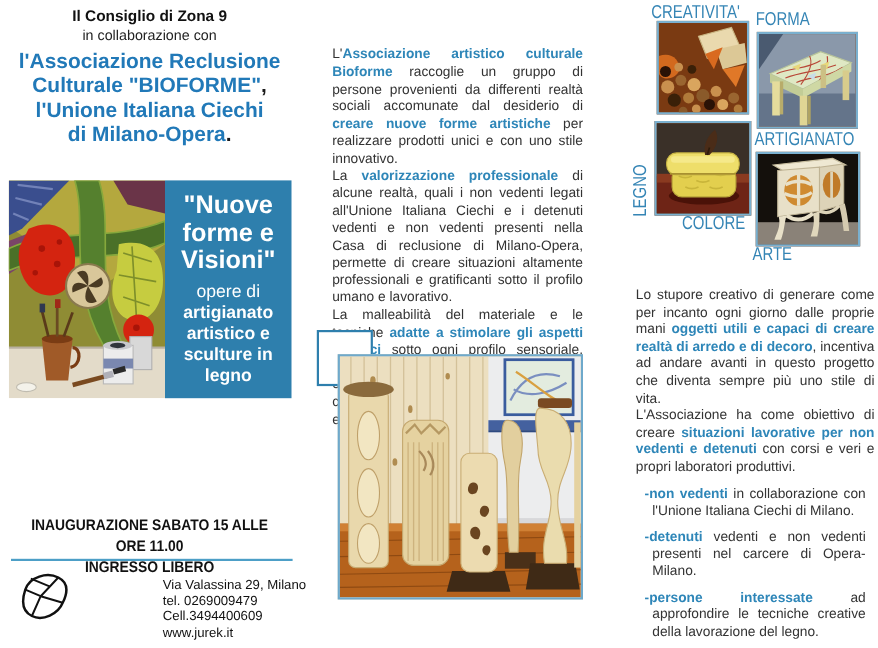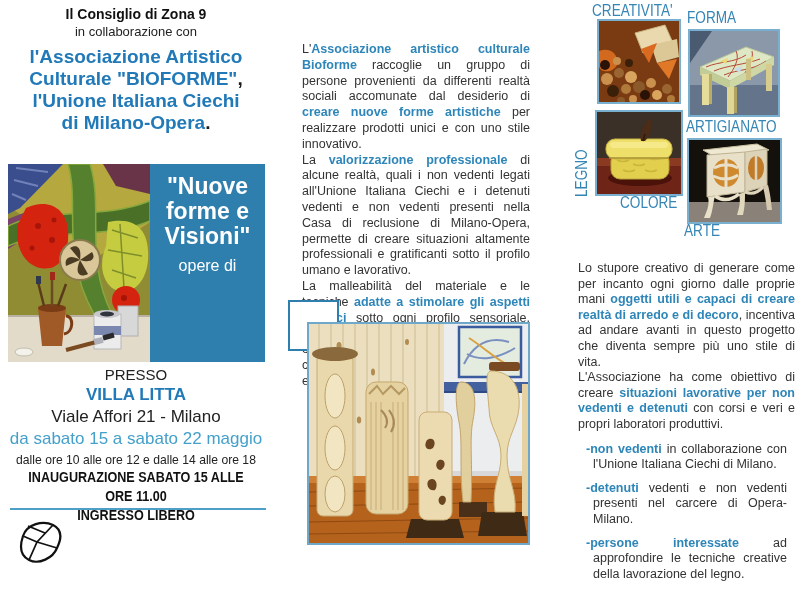--- a/index.html
+++ b/index.html
@@ -82,21 +82,21 @@
 <body>
 
 <div id="page">
 
   <div class="l-head">
     <div class="h1">Il Consiglio di Zona 9</div>
     <div class="h2">in collaborazione con</div>
   </div>
 
   <div class="l-title">
-    <div><span class="bl">l'Associazione Artistico</span></div>
+    <div><span class="bl">l'Associazione Reclusione</span></div>
     <div><span class="bl">Culturale "BIOFORME"</span><span class="bk">,</span></div>
     <div><span class="bl">l'Unione Italiana Ciechi</span></div>
     <div><span class="bl">di Milano-Opera</span><span class="bk">.</span></div>
   </div>
 
   <div class="artwork">
     <svg width="142" height="198" viewBox="0 0 142 198">
       <rect x="0" y="0" width="142" height="152" fill="#8f8c34"></rect>
       <polygon points="0,0 142,0 142,58 82,98 0,42" fill="#b4a83e"></polygon>
       <polygon points="0,0 55,0 12,44 0,50" fill="#3a4e8e"></polygon>
@@ -137,44 +137,44 @@
       <line x1="58" y1="186" x2="92" y2="177" stroke="#7a4a20" stroke-width="4"></line>
       <rect x="86" y="174" width="9" height="6" fill="#b0b0b8" transform="rotate(-14 90 177)"></rect>
       <line x1="95" y1="174" x2="106" y2="171" stroke="#2a2a2a" stroke-width="5"></line>
       <ellipse cx="16" cy="188" rx="9" ry="4" fill="#f4f2ea" stroke="#c0bcb0"></ellipse>
     </svg>
   </div>
 
   <div class="poster-box">
     <div class="poster-title">"Nuove forme e Visioni"</div>
     <div class="poster-sub1">opere di</div>
+    <div class="poster-sub2">artigianato artistico e sculture in legno</div>
   </div>
 
   <div class="blue-square"></div>
 
-  <div class="venue">
-    <div class="v-presso">PRESSO</div>
-    <div class="v-name">VILLA LITTA</div>
-    <div class="v-addr">Viale Affori 21 - Milano</div>
-    <div class="v-dates">da sabato 15 a sabato 22 maggio</div>
-    <div class="v-hours">dalle ore 10 alle ore 12 e dalle 14 alle ore 18</div>
-  </div>
 
   <div class="opening">
     <div>INAUGURAZIONE SABATO 15 ALLE ORE 11.00</div>
     <div>INGRESSO LIBERO</div>
   </div>
 
   <div class="l-rule"></div>
 
   <div class="logo">
     <svg width="54" height="52" viewBox="0 0 54 52">
       <path d="M11,19 C15,7 31,3 41,8 C51,13 49,23 45,31 C41,41 27,48 17,43 C7,38 8,28 11,19 Z" fill="none" stroke="#111" stroke-width="2.2"></path>
       <path d="M41,8 L25,25 M25,25 L45,31 M11,19 L25,25 M25,25 L17,43 M16,9 L33,16" fill="none" stroke="#111" stroke-width="1.8"></path>
     </svg>
+  </div>
+  <div class="org-contact">
+    <div>Via Valassina 29, Milano</div>
+    <div>tel. 0269009479</div>
+    <div>Cell.3494400609</div>
+    <div><a href="#" class="web">www.jurek.it</a></div>
   </div>
 
   <div class="m-text">
     <p><span>L'</span><span class="hl">Associazione artistico culturale Bioforme</span><span> raccoglie un gruppo di persone provenienti da differenti realtà sociali accomunate dal desiderio di </span><span class="hl">creare nuove forme artistiche</span><span> per realizzare prodotti unici e con uno stile innovativo.</span></p>
     <p><span>La </span><span class="hl">valorizzazione professionale</span><span> di alcune realtà, quali i non vedenti legati all'Unione Italiana Ciechi e i detenuti vedenti e non vedenti presenti nella Casa di reclusione di Milano-Opera, permette di creare situazioni altamente professionali e gratificanti sotto il profilo umano e lavorativo.</span></p>
     <p><span>La malleabilità del materiale e le tecniche </span><span class="hl">adatte a stimolare gli aspetti artistici</span><span> sotto ogni profilo sensoriale, soprattutto visivo e tattile, sovrastano ogni limite artistico dando la possibilità di creare oggetti con caratteristiche nuove e funzionali.</span></p>
   </div>
 
   <div class="m-photo">
     <svg width="219" height="219" viewBox="0 0 219 219">

